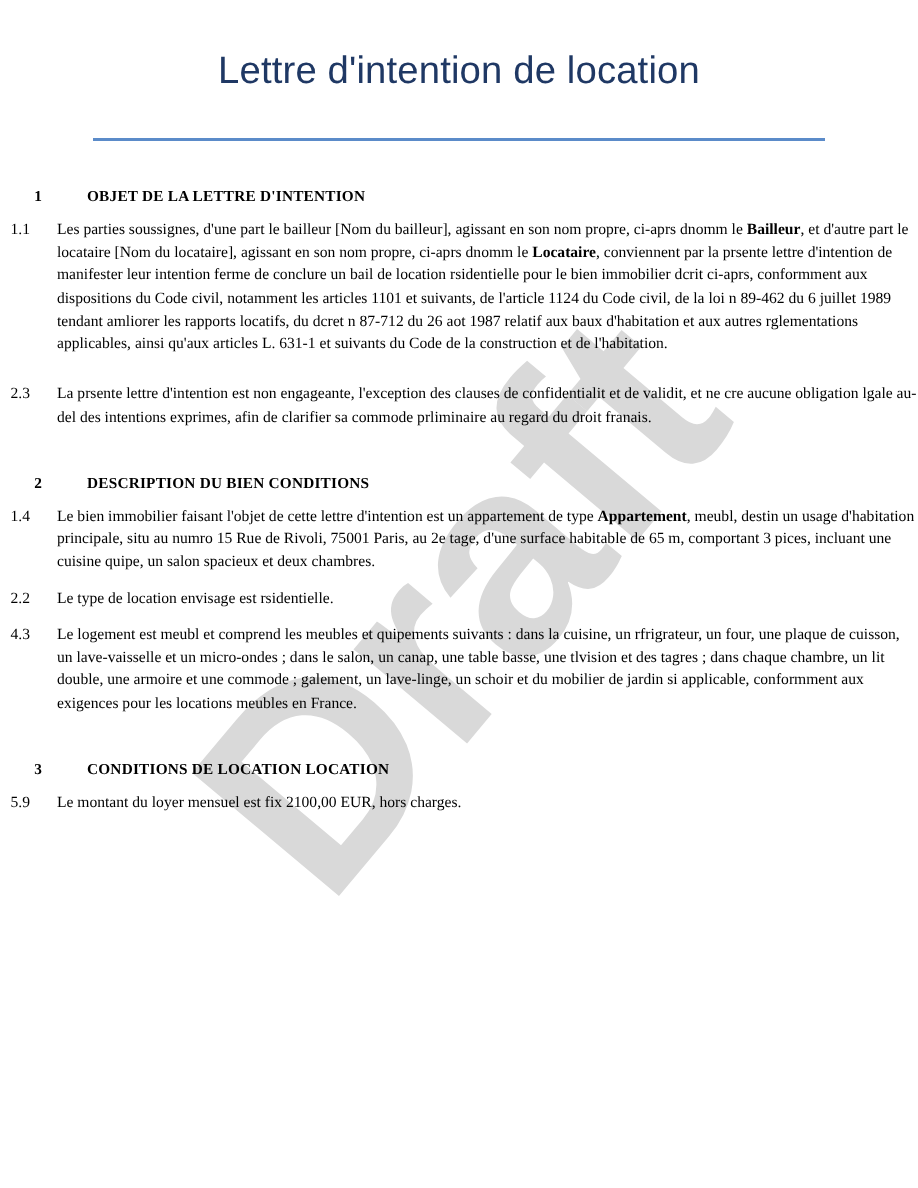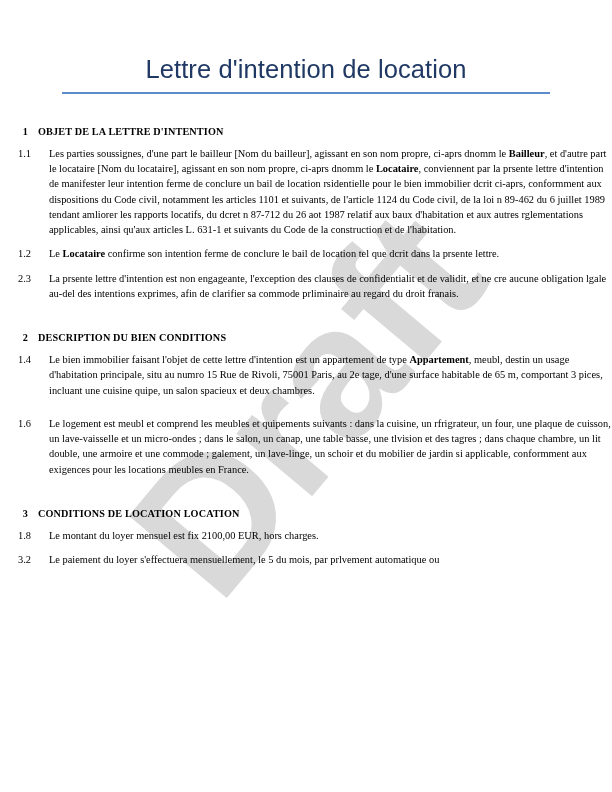--- a/index.html
+++ b/index.html
@@ -45,21 +45,21 @@
 
   
   .content {
     position: relative;
     z-index: 1;
   }
 
   .doc-title {
     position: absolute;
     left: 62px;
-    top: 54px;
+    top: 32px;
     width: 488px;
     text-align: center;
     font-family: "Liberation Sans", sans-serif;
     font-weight: normal;
     font-size: 25.5px;
     color: #1f3864;
     letter-spacing: 0.1px;
     line-height: 1.2;
   }
 
@@ -95,30 +95,30 @@
   }
   .heading-num {
     width: 38px;
     flex: 0 0 38px;
     text-align: right;
     padding-right: 10px;
     box-sizing: border-box;
   }
   .heading-text {
     flex: 1 1 auto;
+    margin-left: 20px;
   }
 
   .clause-row {
     display: flex;
     align-items: flex-start;
     font-family: "Liberation Serif", serif;
     font-size: 10.4px;
     color: #000000;
     line-height: 1.465;
-    margin-left: 11px;
   }
   .clause-num {
     width: 38px;
     flex: 0 0 38px;
     text-align: left;
     padding-left: 7px;
     box-sizing: border-box;
   }
   .clause-text {
     flex: 1 1 auto;
@@ -155,61 +155,57 @@
           <div class="heading-row">
             <span class="heading-num">1</span>
             <span class="heading-text">OBJET DE LA LETTRE D'INTENTION</span>
           </div>
           <div class="sp-after-heading"></div>
           <div class="clause-row">
             <span class="clause-num">1.1</span>
             <span class="clause-text"><span>Les parties soussignes, d'une part le bailleur [Nom du bailleur], agissant en son nom propre, ci-aprs dnomm le </span><b>Bailleur</b><span>, et d'autre part le locataire [Nom du locataire], agissant en son nom propre, ci-aprs dnomm le </span><b>Locataire</b><span>, conviennent par la prsente lettre d'intention de manifester leur intention ferme de conclure un bail de location rsidentielle pour le bien immobilier dcrit ci-aprs, conformment aux dispositions du Code civil, notamment les articles 1101 et suivants, de l'article 1124 du Code civil, de la loi n 89-462 du 6 juillet 1989 tendant amliorer les rapports locatifs, du dcret n 87-712 du 26 aot 1987 relatif aux baux d'habitation et aux autres rglementations applicables, ainsi qu'aux articles L. 631-1 et suivants du Code de la construction et de l'habitation.</span></span>
           </div>
           <div class="sp-between-clauses"></div>
-          <div class="clause-row">
-            <span class="clause-num">1.2</span>
-            <span class="clause-text"><span>Le </span><b>Locataire</b><span> confirme son intention ferme de conclure le bail de location tel que dcrit dans la prsente lettre.</span></span>
-          </div>
           <div class="sp-between-clauses"></div>
           <div class="clause-row">
             <span class="clause-num">2.3</span>
             <span class="clause-text"><span>La prsente lettre d'intention est non engageante,  l'exception des clauses de confidentialit et de validit, et ne cre aucune obligation lgale au-del des intentions exprimes, afin de clarifier sa commode prliminaire au regard du droit franais.</span></span>
           </div>
         </div>
         <div class="sp-between-sections"></div>
         <div class="section">
           <div class="heading-row">
             <span class="heading-num">2</span>
             <span class="heading-text">DESCRIPTION DU BIEN CONDITIONS</span>
           </div>
           <div class="sp-after-heading"></div>
           <div class="clause-row">
             <span class="clause-num">1.4</span>
             <span class="clause-text"><span>Le bien immobilier faisant l'objet de cette lettre d'intention est un appartement de type </span><b>Appartement</b><span>, meubl, destin  un usage d'habitation principale, situ au numro 15 Rue de Rivoli, 75001 Paris, au 2e tage, d'une surface habitable de 65 m, comportant 3 pices, incluant une cuisine quipe, un salon spacieux et deux chambres.</span></span>
           </div>
           <div class="sp-between-clauses"></div>
-          <div class="sp-between-clauses"></div>
-          <div class="clause-row">
-            <span class="clause-num">1.6</span>
+          <div class="clause-row">
+            <span class="clause-num">2.2</span>
+            <span class="clause-text"><span>Le type de location envisage est rsidentielle.</span></span>
+          </div>
+          <div class="sp-between-clauses"></div>
+          <div class="clause-row">
+            <span class="clause-num">4.3</span>
             <span class="clause-text"><span>Le logement est meubl et comprend les meubles et quipements suivants : dans la cuisine, un rfrigrateur, un four, une plaque de cuisson, un lave-vaisselle et un micro-ondes ; dans le salon, un canap, une table basse, une tlvision et des tagres ; dans chaque chambre, un lit double, une armoire et une commode ; galement, un lave-linge, un schoir et du mobilier de jardin si applicable, conformment aux exigences pour les locations meubles en France.</span></span>
           </div>
         </div>
         <div class="sp-between-sections"></div>
         <div class="section">
           <div class="heading-row">
             <span class="heading-num">3</span>
             <span class="heading-text">CONDITIONS DE LOCATION LOCATION</span>
           </div>
           <div class="sp-after-heading"></div>
           <div class="clause-row">
-            <span class="clause-num">1.8</span>
+            <span class="clause-num">5.9</span>
             <span class="clause-text"><span>Le montant du loyer mensuel est fix  2100,00 EUR, hors charges.</span></span>
           </div>
           <div class="sp-between-clauses"></div>
-          <div class="clause-row">
-            <span class="clause-num">3.2</span>
-            <span class="clause-text"><span>Le paiement du loyer s'effectuera mensuellement, le 5 du mois, par prlvement automatique ou</span></span>
-          </div>
         </div>
       </div>
 
   </div>
 </div>
 
 </body></html>

